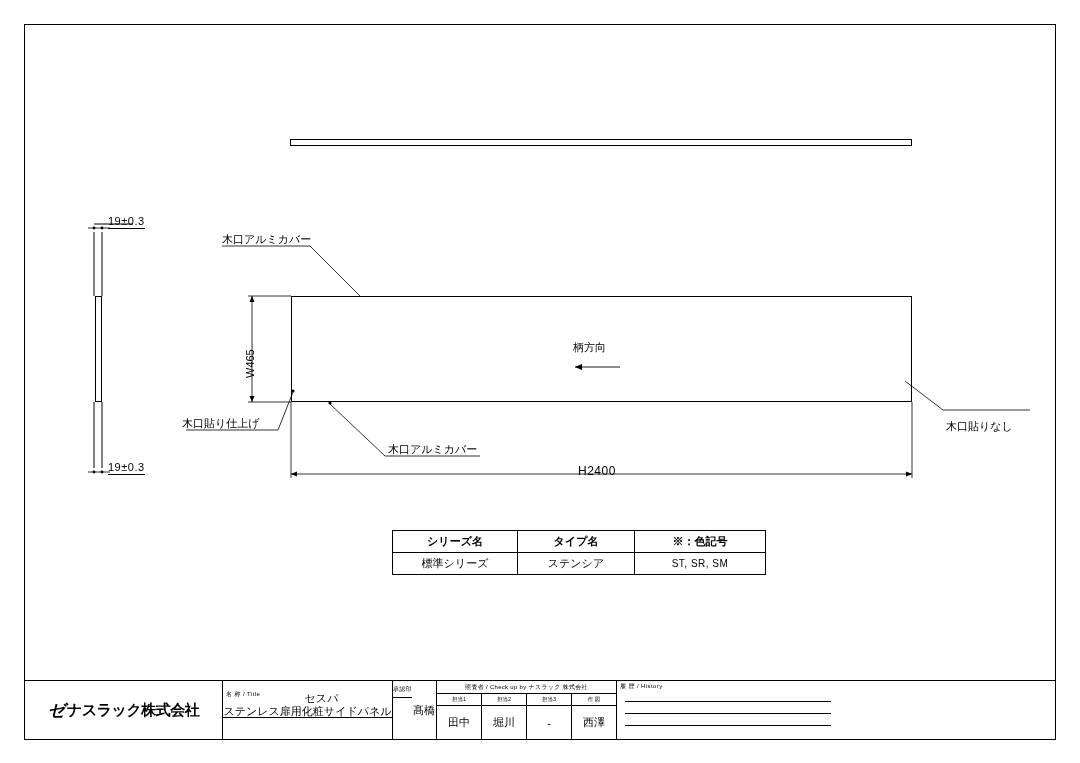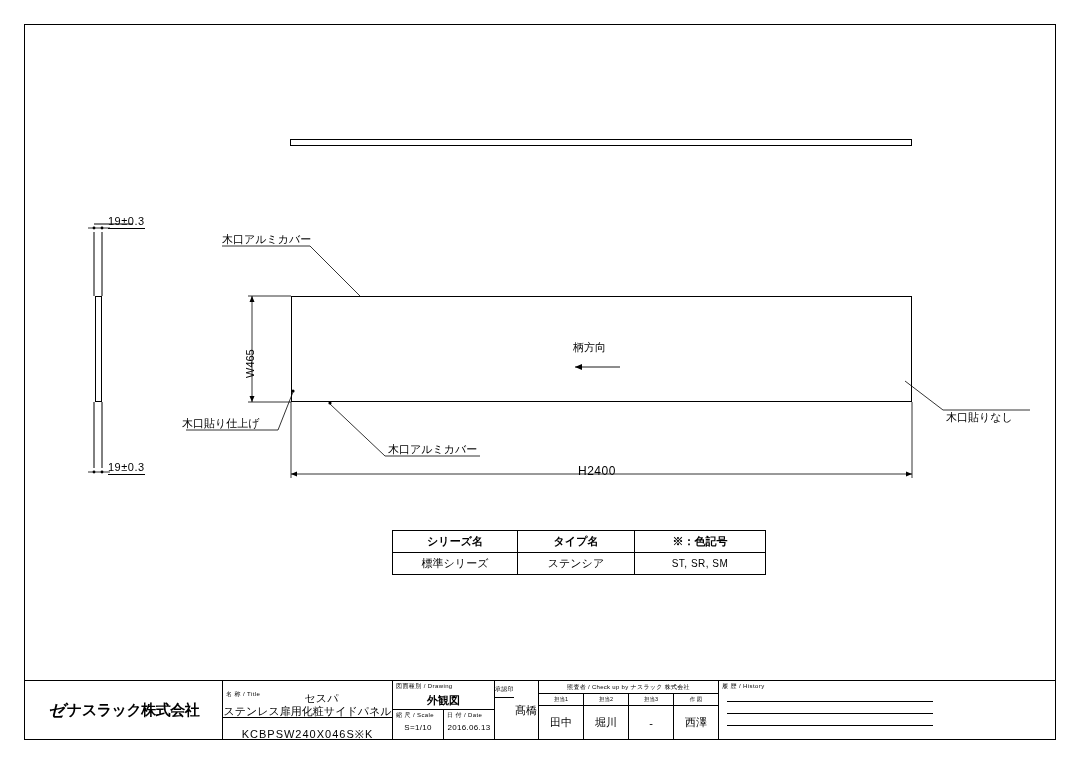--- a/index.html
+++ b/index.html
@@ -415,21 +415,21 @@
   <div class="rot" style="left:244px; top:378px;">W465</div>
 
   <div class="dimtext" style="left:578px; top:464px; font-size:12px;">H2400</div>
 
   <div class="labeltext" style="left:222px; top:232px;">木口アルミカバー</div>
 
   <div class="labeltext" style="left:388px; top:442px;">木口アルミカバー</div>
 
   <div class="labeltext" style="left:182px; top:416px;">木口貼り仕上げ</div>
 
-  <div class="labeltext" style="left:946px; top:410px;">木口貼りなし</div>
+  <div class="labeltext" style="left:946px; top:419px;">木口貼りなし</div>
 
   <div class="labeltext" style="left:573px; top:340px;">柄方向</div>
 
   <table class="spec-table">
     <tbody>
         <tr>
       <th class="c-series">シリーズ名</th>
       <th class="c-type">タイプ名</th>
       <th class="c-color">※：色記号</th>
     </tr>
@@ -449,39 +449,22 @@
         <span class="logo-text">ナスラック株式会社</span>
       </div>
     </div>
 
     <div class="tb-cell tb-title">
       <div class="row1">
         <span class="tiny-label">名 称 / Title</span>
         <div class="title-line1">セスパ</div>
         <div class="title-line2">ステンレス扉用化粧サイドパネル</div>
       </div>
-      <div class="row2">KCBPSW240X046S※K</div>
     </div>
 
-    <div class="tb-cell tb-drawing">
-      <div class="row1">
-        <span class="tiny-label">図面種別 / Drawing</span>
-        <div class="dw-name">外観図</div>
-      </div>
-      <div class="row2">
-        <div class="sub-cell">
-          <span class="tiny-label">縮 尺 / Scale</span>
-          <div class="sub-val">S=1/10</div>
-        </div>
-        <div class="sub-cell">
-          <span class="tiny-label">日 付 / Date</span>
-          <div class="sub-val">2016.06.13</div>
-        </div>
-      </div>
-    </div>
 
     <div class="tb-cell tb-approve">
       <div class="hdr">承認印</div>
       <div class="val">髙橋</div>
     </div>
 
     <div class="tb-cell tb-check">
       <div class="ck-hdr">照査者 / Check up by ナスラック 株式会社</div>
       <div class="ck-sub">
         <div>担当1</div>

